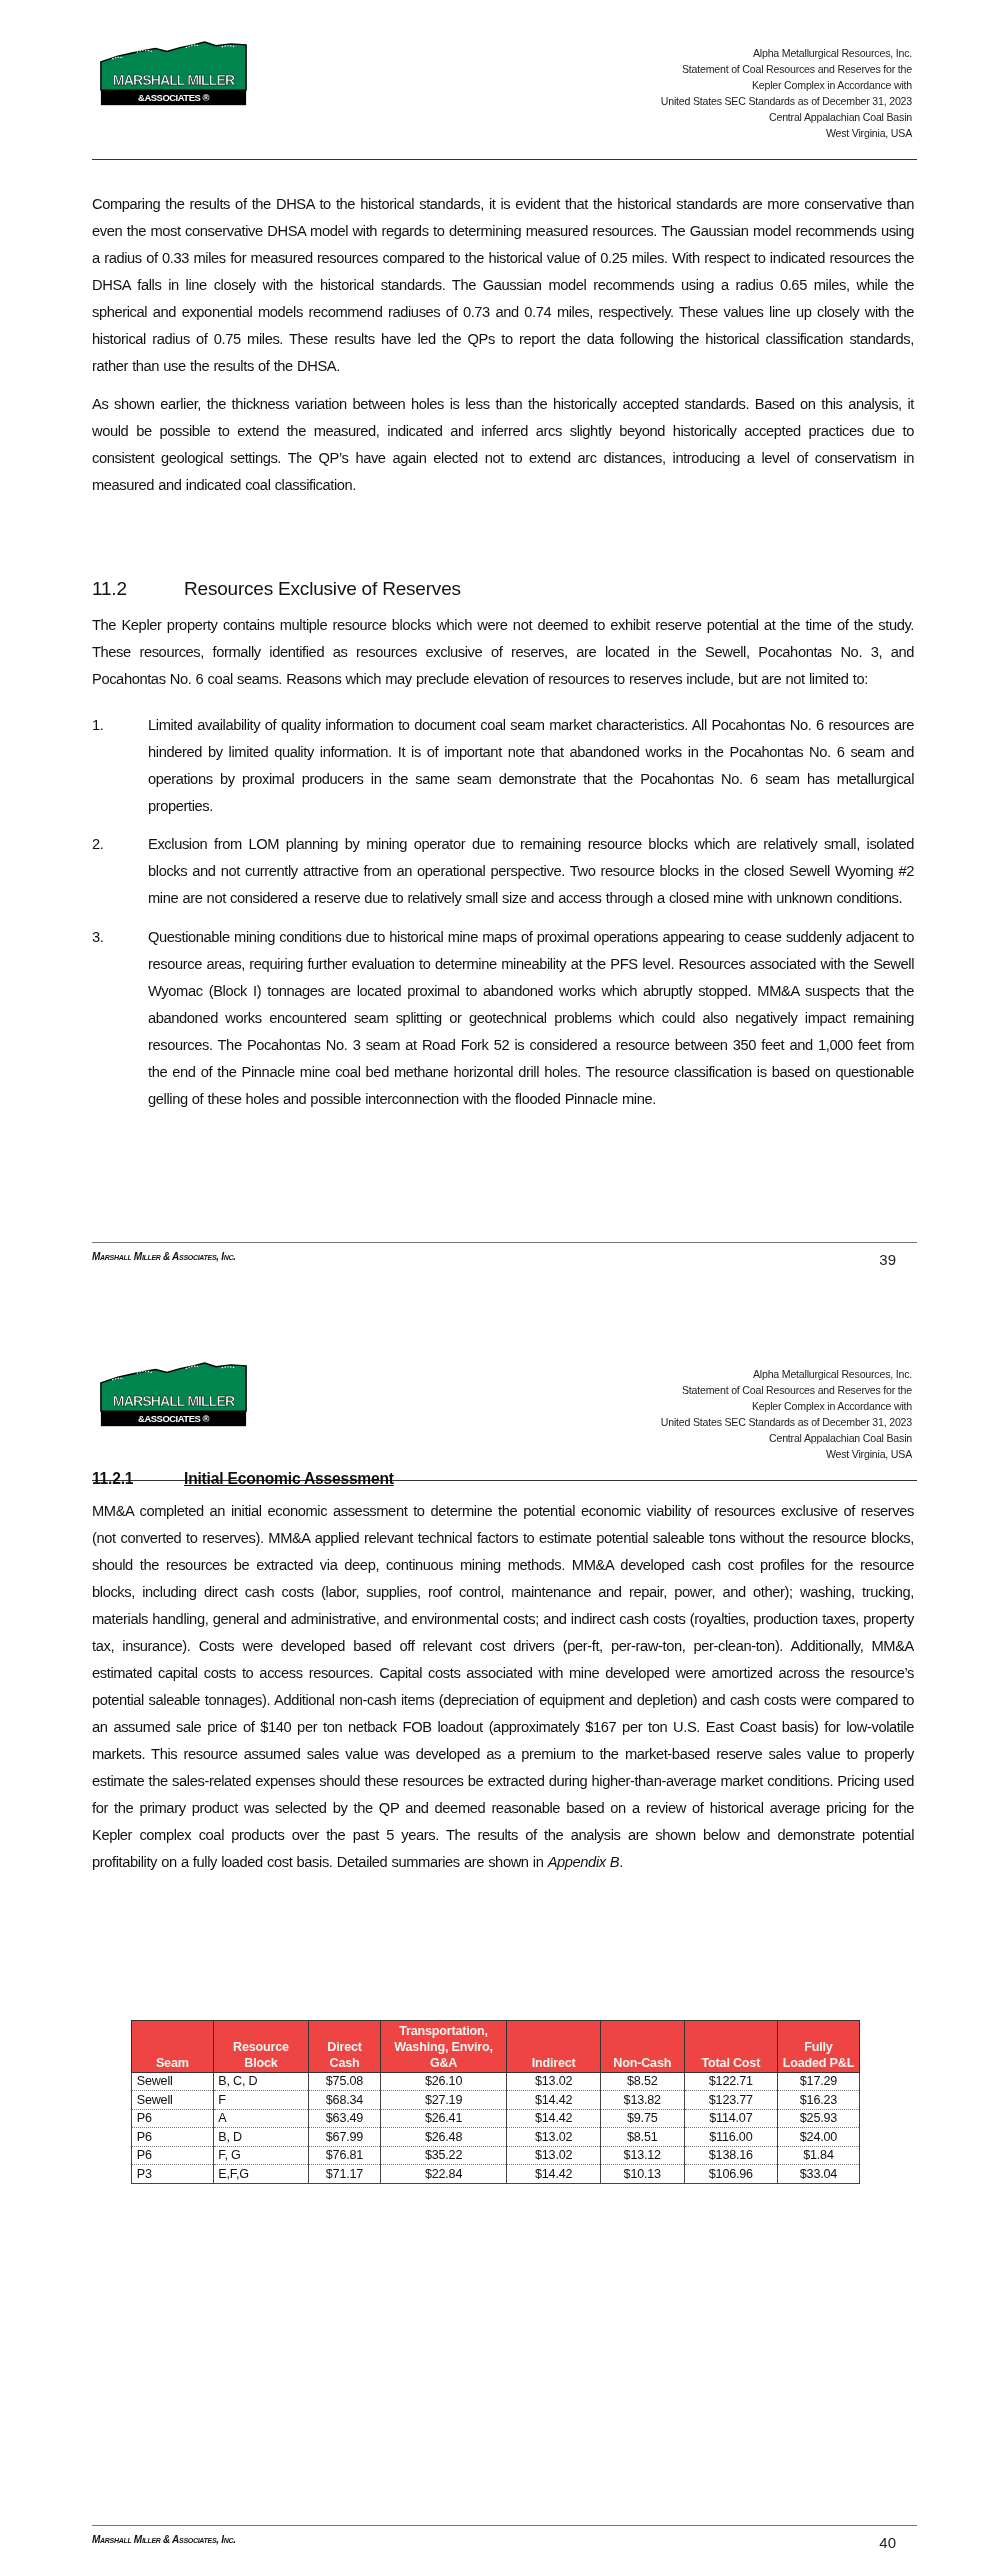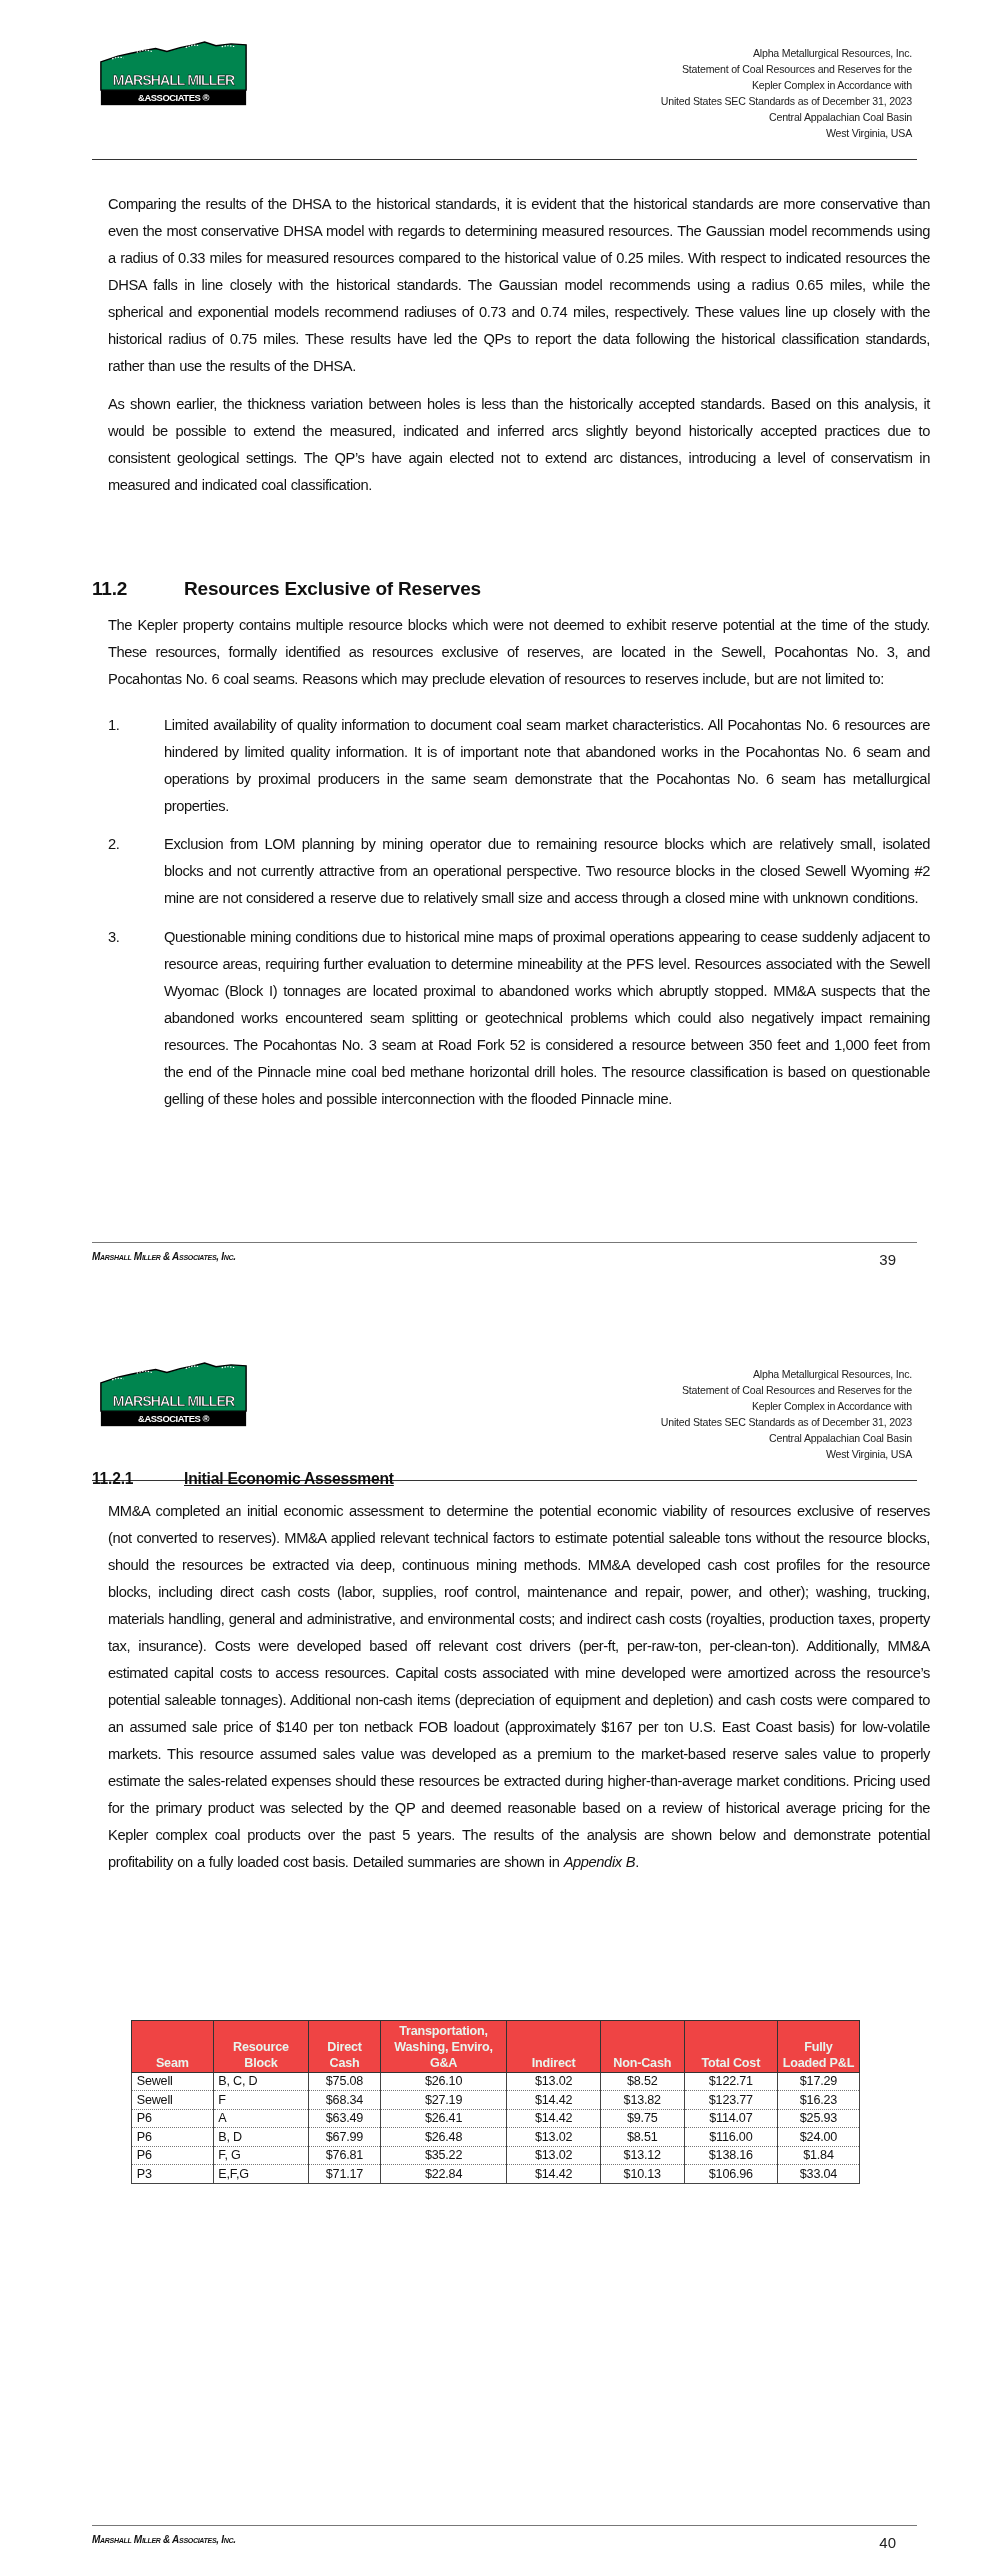--- a/index.html
+++ b/index.html
@@ -17,24 +17,24 @@
          font-family:"Liberation Sans Narrow","Liberation Sans", sans-serif;
          font-size:10.6px; line-height:16px; color:#222; letter-spacing:-0.2px; }
   .page1 .hdr { top:45px; }
   .page2 .hdr { top:78px; }
 
   .hrule { position:absolute; left:92px; width:825px; height:0; border-top:1.4px solid #333; }
   .page1 .hrule { top:159px; }
   .page2 .hrule { top:192px; }
 
   .body { position:absolute; left:92px; width:822px; font-size:14.7px; line-height:27px;
-          text-align:justify; letter-spacing:-0.4px; word-spacing:0.5px; color:#111;margin-left:16px; }
+          text-align:justify; letter-spacing:-0.4px; word-spacing:0.5px; color:#111; }
   .body p { margin:0 0 11.3px 0; }
 
-  .h2 { position:absolute; left:92px; font-size:19px; font-weight:bold; color:#111; letter-spacing:-0.2px; }
+  .h2 { position:absolute; left:92px; font-size:19px; font-weight:normal; color:#111; letter-spacing:-0.2px; }
   .h2 .num { display:inline-block; width:92px; }
   .h3 { position:absolute; left:92px; font-size:15.6px; font-weight:bold; letter-spacing:-0.2px; }
   .h3 .num { display:inline-block; width:92px; }
   .h3 .ttl { text-decoration:underline; }
 
   ol.reasons { list-style:none; margin:0; padding:0; }
   ol.reasons li { position:relative; padding-left:56px; margin:0 0 11.3px 0; }
   ol.reasons li .n { position:absolute; left:0; top:0; }
 
   .ftrule { position:absolute; left:92px; width:825px; border-top:1.9px solid #777; }

